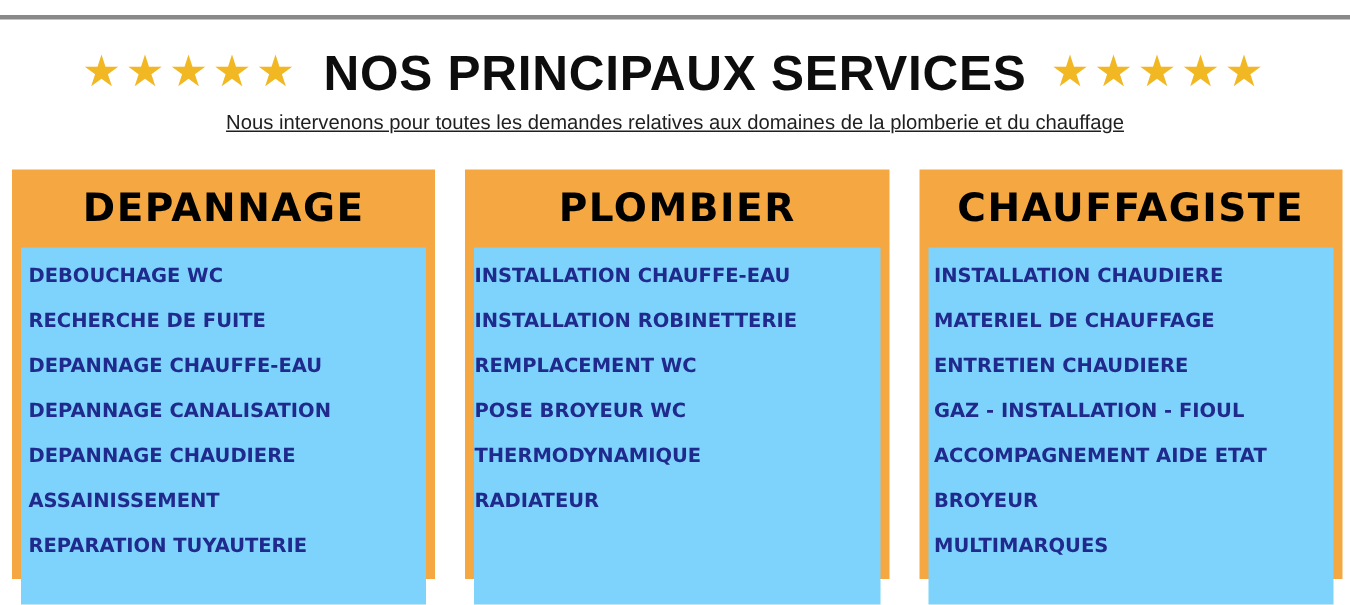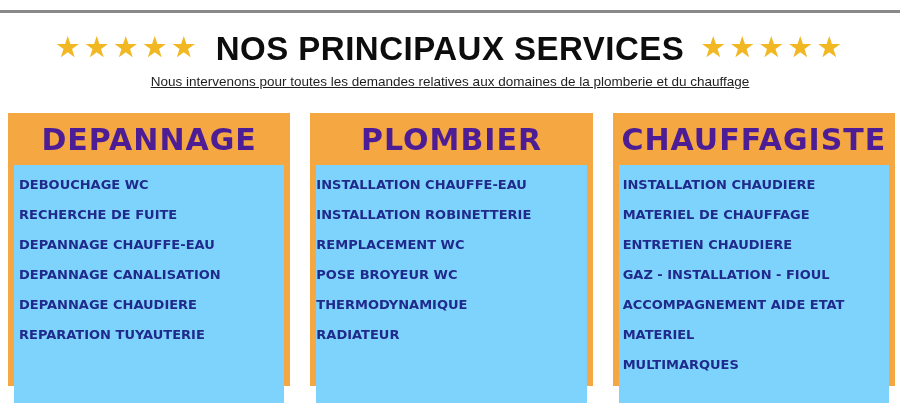--- a/index.html
+++ b/index.html
@@ -42,21 +42,21 @@
   .columns{
     margin:22px 5px 0 8px;
     display:flex;gap:20px;
   }
   .column{
     flex:1 1 0;background:var(--orange);
     padding:0 6px 6px 6px;height:273px;
   }
   .column-header{
     height:52px;display:flex;align-items:center;justify-content:center;
-    color:#4c1d95;font-weight:bold;font-size:30px;letter-spacing:1px;
+    color:#000000;font-weight:bold;font-size:26px;letter-spacing:1px;
   }
   .column-body{
     background:#7dd3fc;height:270px;padding-top:4px;text-align:right;
   }
   .service-item{
     height:30px;display:flex;align-items:center;
     color:var(--navy);font-weight:bold;font-size:13px;
     white-space:nowrap;cursor:pointer;
   }
   .col-0 .service-item{padding-left:5px;}
@@ -79,20 +79,21 @@
 <div class="columns">
 
   <div class="column col-0">
     <div class="column-header">DEPANNAGE</div>
     <div class="column-body">
       <div class="service-item">DEBOUCHAGE WC</div>
       <div class="service-item">RECHERCHE DE FUITE</div>
       <div class="service-item">DEPANNAGE CHAUFFE-EAU</div>
       <div class="service-item">DEPANNAGE CANALISATION</div>
       <div class="service-item">DEPANNAGE CHAUDIERE</div>
+      <div class="service-item">ASSAINISSEMENT</div>
       <div class="service-item">REPARATION TUYAUTERIE</div>
     </div>
   </div>
 
   <div class="column col-1">
     <div class="column-header">PLOMBIER</div>
     <div class="column-body">
       <div class="service-item">INSTALLATION CHAUFFE-EAU</div>
       <div class="service-item">INSTALLATION ROBINETTERIE</div>
       <div class="service-item">REMPLACEMENT WC</div>
@@ -103,18 +104,18 @@
   </div>
 
   <div class="column col-2">
     <div class="column-header">CHAUFFAGISTE</div>
     <div class="column-body">
       <div class="service-item">INSTALLATION CHAUDIERE</div>
       <div class="service-item">MATERIEL DE CHAUFFAGE</div>
       <div class="service-item">ENTRETIEN CHAUDIERE</div>
       <div class="service-item">GAZ - INSTALLATION - FIOUL</div>
       <div class="service-item">ACCOMPAGNEMENT AIDE ETAT</div>
-      <div class="service-item">MATERIEL</div>
+      <div class="service-item">BROYEUR</div>
       <div class="service-item">MULTIMARQUES</div>
     </div>
   </div>
 
 </div>
 
 </body></html>

